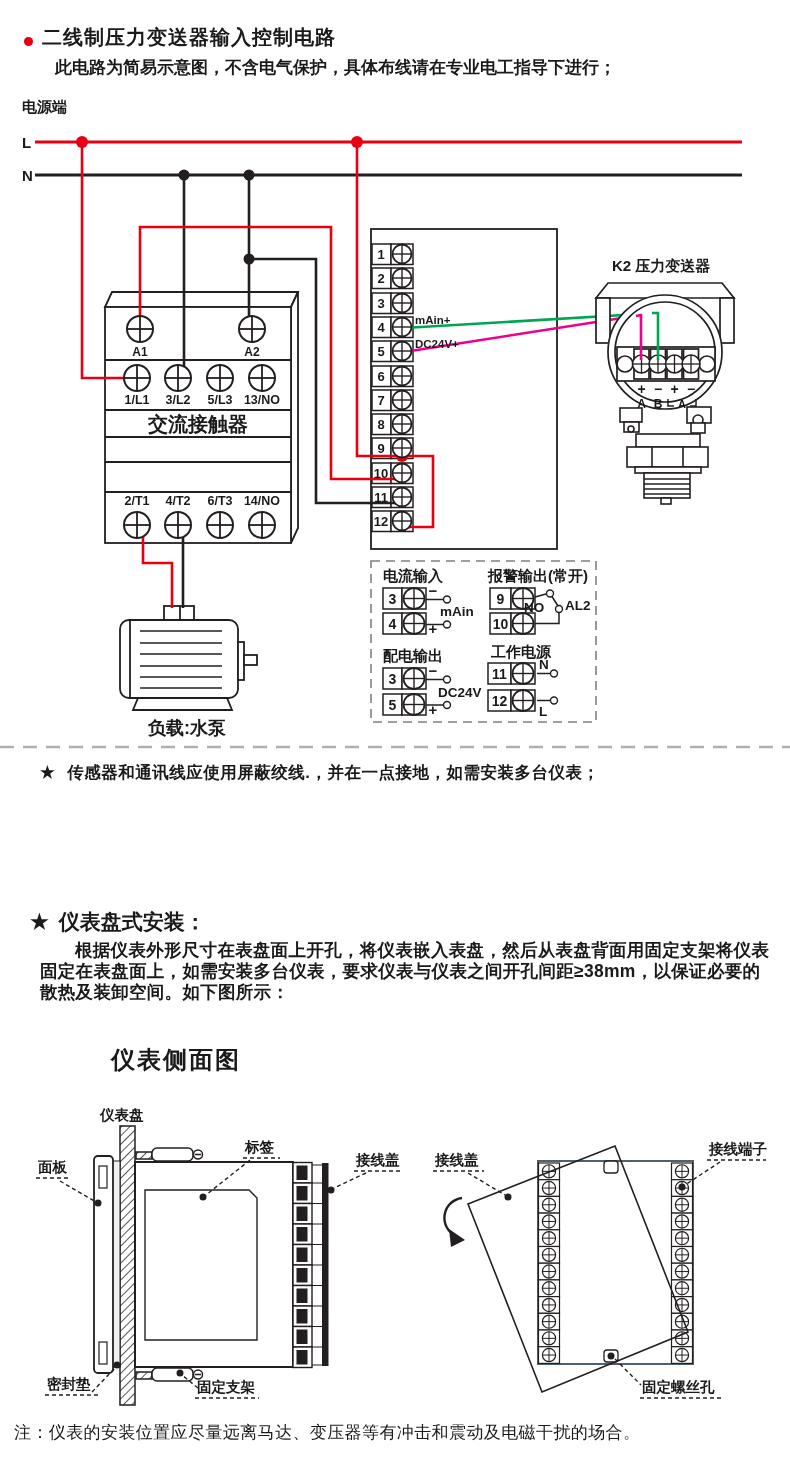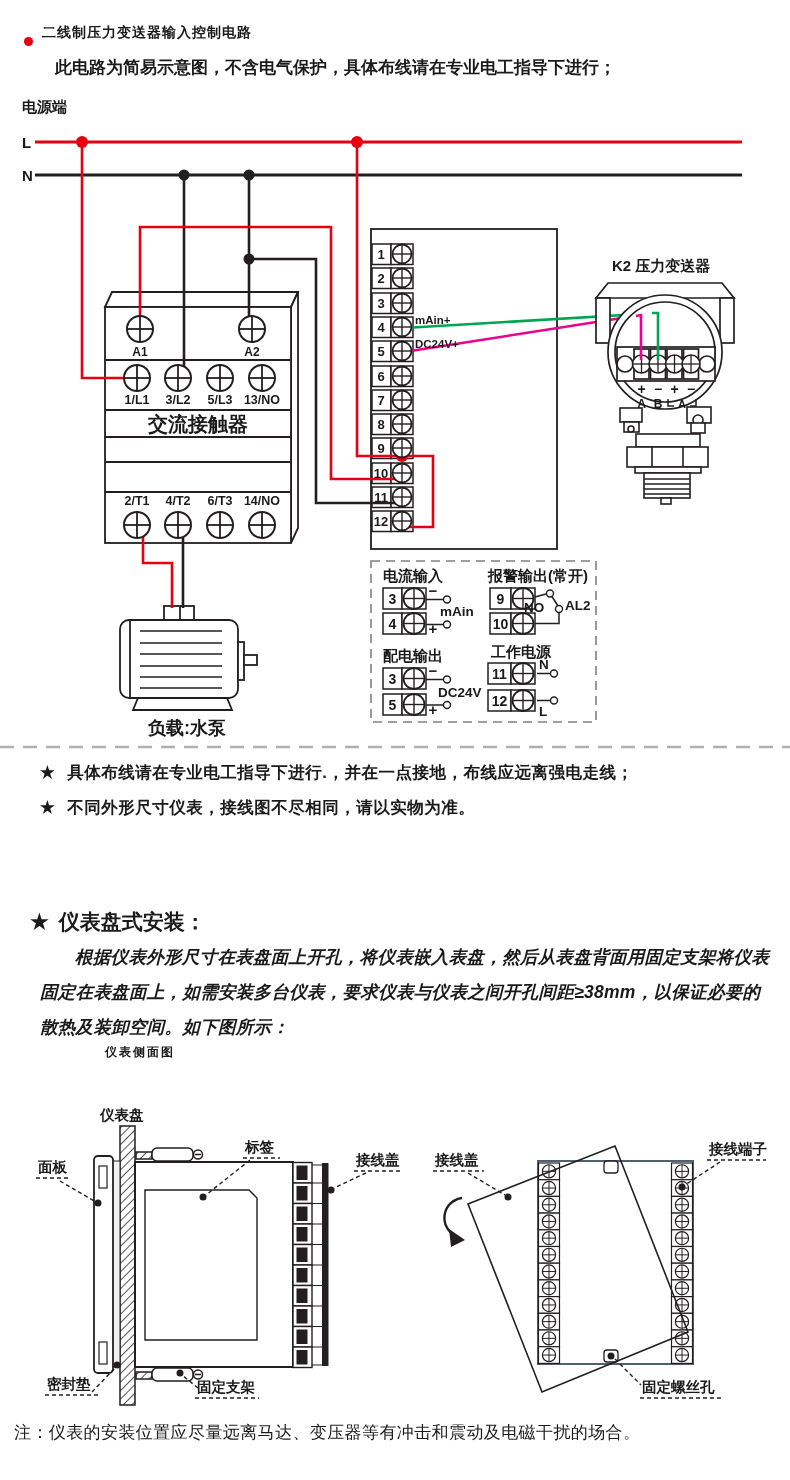--- a/index.html
+++ b/index.html
@@ -1,27 +1,27 @@
 <!DOCTYPE html>
 <html><head>
 <meta charset="utf-8">
 <style>
   html,body{margin:0;padding:0;background:#fff;}
   body{width:790px;height:1480px;position:relative;font-family:"Liberation Sans",sans-serif;color:#1a1a1a;}
   .abs{position:absolute;}
   #title-bullet{left:24px;top:37px;width:9px;height:9px;border-radius:50%;background:#e60012;}
-  #page-title{left:42px;top:24px;font-size:14px;font-weight:700;letter-spacing:1px;}
+  #page-title{left:42px;top:24px;font-size:20px;font-weight:700;letter-spacing:1px;}
   #page-subtitle{left:55px;top:56px;font-size:17px;font-weight:700;text-align:center;}
   #notes{left:40px;top:762px;width:720px;}
   .note-item{font-size:16.5px;font-weight:700;margin-bottom:13px;letter-spacing:0.5px;}
   .note-item .star{margin-right:12px;}
   #install-heading{left:30px;top:908px;font-size:21px;font-weight:700;}
   #install-heading .star{margin-right:10px;}
-  #install-paragraph{left:40px;top:940px;width:732px;font-size:17.5px;font-weight:700;line-height:35px;text-indent:2em;letter-spacing:0.3px;font-style:italic;}
-  #sideview-title{left:105px;top:1044px;font-size:12px;font-weight:700;font-family:Liberation Serif, serif;letter-spacing:2px;}
+  #install-paragraph{left:40px;top:940px;width:732px;font-size:17.5px;font-weight:700;line-height:21px;text-indent:2em;letter-spacing:0.3px;}
+  #sideview-title{left:111px;top:1044px;font-size:24px;font-weight:700;font-family:Liberation Serif, serif;letter-spacing:2px;}
   #footnote{left:14px;top:1421px;font-size:17px;font-weight:400;letter-spacing:0.4px;}
   svg text{font-family:"Liberation Sans",sans-serif;fill:#1a1a1a;}
   .tb{font-weight:700;}
 </style>
 </head>
 <body>
 
 <div class="abs" id="title-bullet"></div>
 <div class="abs" id="page-title">二线制压力变送器输入控制电路</div>
 <div class="abs" id="page-subtitle">此电路为简易示意图，不含电气保护，具体布线请在专业电工指导下进行；</div>
@@ -485,21 +485,20 @@
       <line x1="720" y1="1162" x2="685" y2="1185" stroke="#231f20" stroke-width="1.4" stroke-dasharray="4 3"></line>
       <circle cx="682" cy="1187" r="3.5" fill="#231f20"></circle>
       <text x="642" y="1392">固定螺丝孔</text>
       <line x1="640" y1="1398" x2="724" y2="1398" stroke="#231f20" stroke-width="1.4" stroke-dasharray="4 3"></line>
       <line x1="615" y1="1359" x2="641" y2="1385" stroke="#231f20" stroke-width="1.4" stroke-dasharray="4 3"></line>
     </g>
   </g>
 </svg>
 
 <div class="abs" id="notes">
-  <div class="note-item"><span class="star">★</span><span>具体布线请在专业电工指导下进行.，并在一点接地，布线应远离强电走线；</span></div>
-  <div class="note-item"><span class="star">★</span><span>不同外形尺寸仪表，接线图不尽相同，请以实物为准。</span></div>
+  <div class="note-item"><span class="star">★</span><span>传感器和通讯线应使用屏蔽绞线.，并在一点接地，如需安装多台仪表；</span></div>
 </div>
 
 <div class="abs" id="install-heading"><span class="star">★</span><span>仪表盘式安装：</span></div>
 <div class="abs" id="install-paragraph">根据仪表外形尺寸在表盘面上开孔，将仪表嵌入表盘，然后从表盘背面用固定支架将仪表固定在表盘面上，如需安装多台仪表，要求仪表与仪表之间开孔间距≥38mm，以保证必要的散热及装卸空间。如下图所示：</div>
 <div class="abs" id="sideview-title">仪表侧面图</div>
 
 <div class="abs" id="footnote">注：仪表的安装位置应尽量远离马达、变压器等有冲击和震动及电磁干扰的场合。</div>
 
 </body></html>

